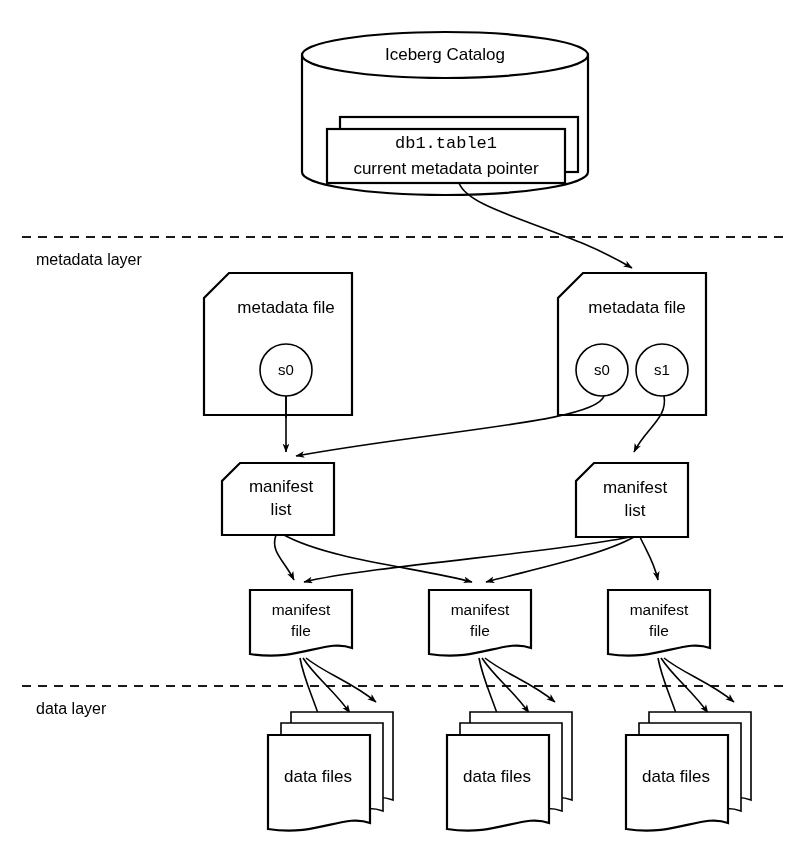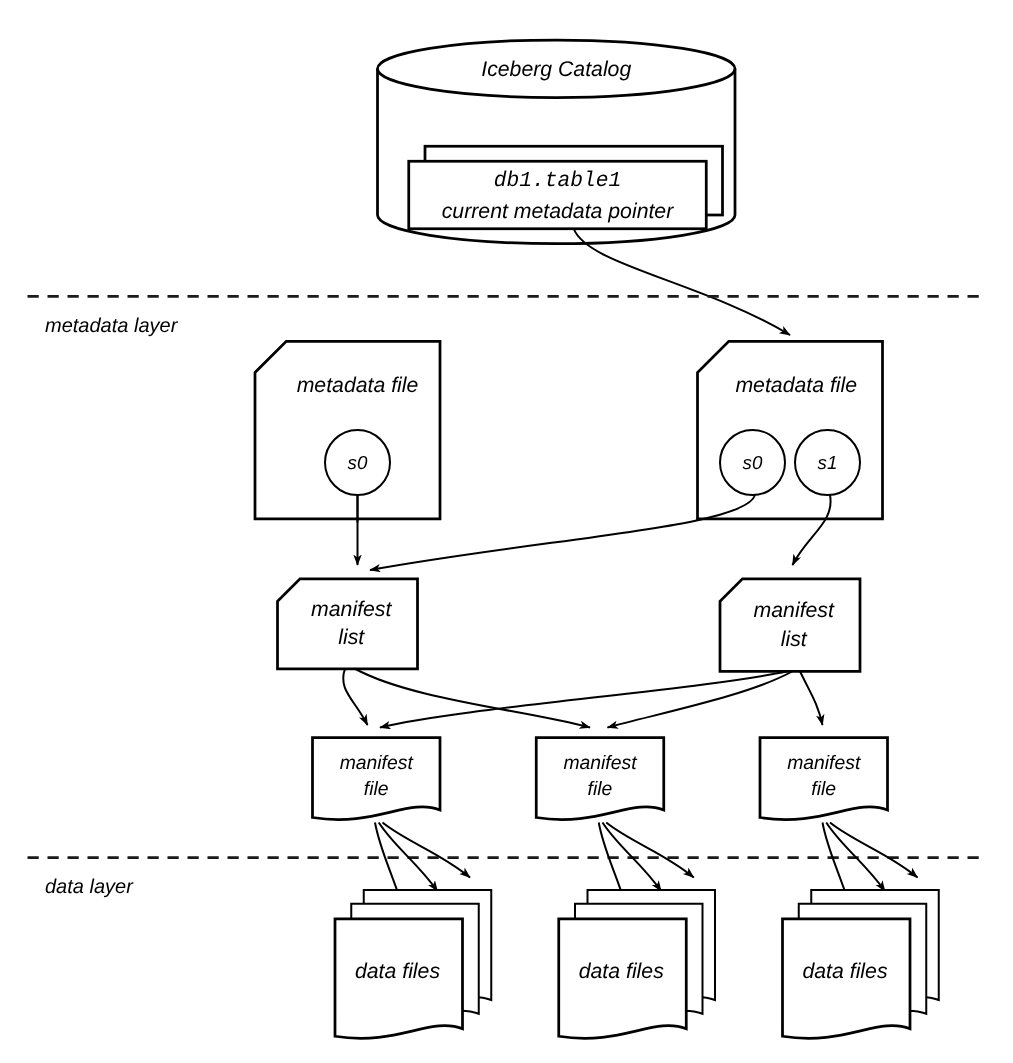--- a/index.html
+++ b/index.html
@@ -10,21 +10,20 @@
   body {
     width: 810px;
     height: 850px;
     font-family: "Liberation Sans", sans-serif;
     overflow: hidden;
   }
   #diagram-root {
     position: relative;
     width: 808px;
     height: 850px;
-    font-style: italic;
   }
   svg.canvas {
     position: absolute;
     top: 0;
     left: 0;
     width: 810px;
     height: 850px;
   }
   .shape-fill { fill: #ffffff; }
   .stroke { stroke: #000000; fill: none; }

